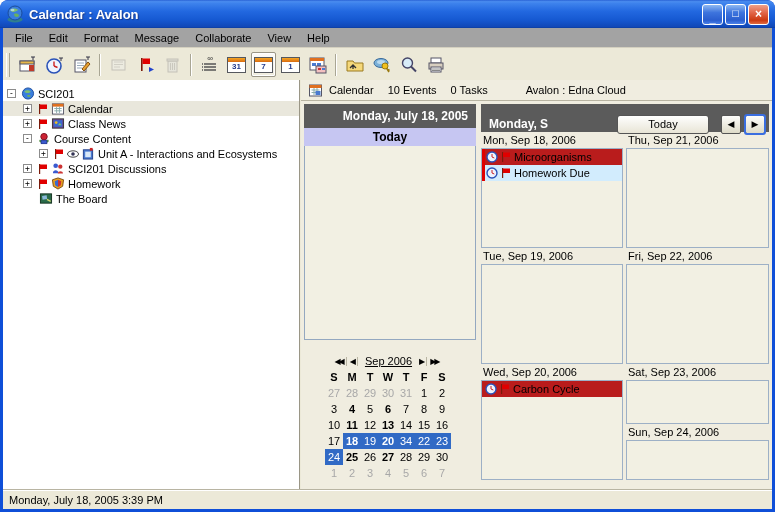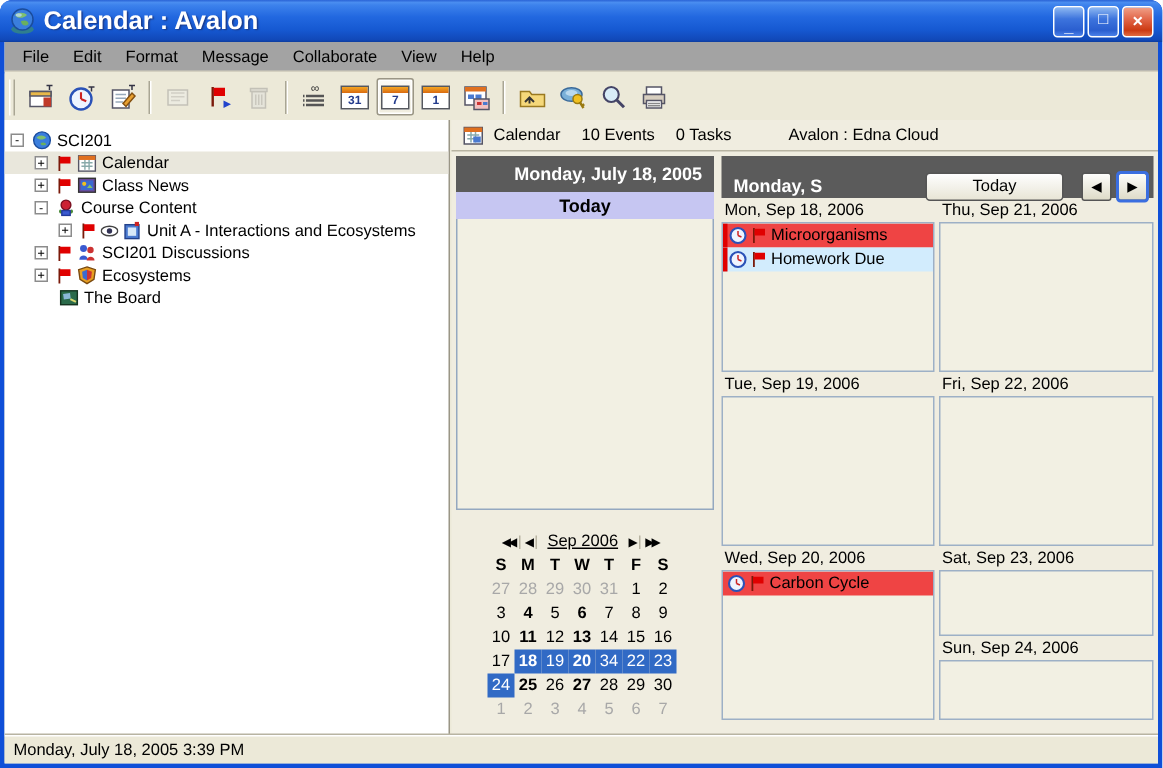--- a/index.html
+++ b/index.html
@@ -6,21 +6,21 @@
   html,body { background:#fff; }
   body { font-family:"Liberation Sans", sans-serif; }
 
   .window { position:relative; width:775px; height:512px; background:#0f4fd8; border-radius:8px 8px 0 0; overflow:hidden; }
 
   
   .titlebar { position:absolute; top:0; left:0; right:0; height:28px; border-radius:8px 8px 0 0;
     background:linear-gradient(180deg,#2a63d6 0%,#4a8df0 6%,#3d82ec 12%,#2268e0 40%,#1659d2 70%,#1148b8 95%,#0d3d9e 100%);
     display:flex; align-items:center; padding:0 6px; }
   .title-icon { width:18px; height:18px; margin-right:5px; flex:none; }
-  .title-text { color:#fff; font-weight:bold; font-size:17px; text-shadow:1px 1px 1px #1a3a8a; flex:1 1 auto; overflow:hidden; white-space:nowrap; }
+  .title-text { color:#fff; font-weight:bold; font-size:13px; text-shadow:1px 1px 1px #1a3a8a; flex:1 1 auto; overflow:hidden; white-space:nowrap; }
   .winbtns { display:flex; gap:2px; }
   .winbtn { width:21px; height:21px; border-radius:3px; border:1px solid #fff;
     background:linear-gradient(180deg,#8db8f2 0%,#3d74dd 40%,#2a5ecf 80%,#4a80e8 100%);
     color:#fff; font-size:12px; font-weight:bold; display:flex; align-items:center; justify-content:center; line-height:1; cursor:default; }
   .winbtn.min span { margin-top:8px; font-size:11px; }
   .winbtn.max span { font-size:11px; margin-top:-1px; }
   .winbtn.close { background:linear-gradient(180deg,#f0a088 0%,#e2674a 40%,#cc3a12 80%,#e06a40 100%); }
 
   
   .client { position:absolute; top:28px; left:3px; right:3px; bottom:3px; background:#ece9d8; overflow:hidden; }
@@ -82,21 +82,21 @@
   .wk-title { color:#fff; font-weight:bold; font-size:12px; flex:1 1 auto; overflow:hidden; white-space:nowrap; }
   .todaybtn { width:92px; height:19px; border:1px solid #555; border-radius:3px; background:linear-gradient(180deg,#fefefe,#e8e5d6); font-size:11px; color:#000; margin-right:8px; font-family:"Liberation Sans",sans-serif; }
   .navbtn { width:20px; height:19px; border:1px solid #555; border-radius:2px; background:linear-gradient(180deg,#fdfdfb,#dedbc8); font-size:9px; color:#000; margin-left:4px; display:flex; align-items:center; justify-content:center; }
   .navbtn.focus { outline:2px solid #3a6ee0; outline-offset:-1px; }
   .wk-grid { display:flex; gap:3px; }
   .wk-col { display:flex; flex-direction:column; width:142px; }
   .wk-label { height:16px; font-size:11px; color:#000; padding:2px 1px 0 2px; white-space:nowrap; }
   .wk-cell { background:#f2f0e3; border:1px solid #9db0c6; overflow:hidden; }
   .h100 { height:100px; } .h44 { height:44px; } .h40 { height:40px; }
   .ev { height:16px; display:flex; align-items:center; gap:3px; font-size:11px; color:#000; padding-left:3px; white-space:nowrap; }
-  .ev.lav { background:#ef4444; }
+  .ev.lav { background:#b91c1c; }
   .ev.blu { background:#d2ecfd; }
   .ev.stripe { border-left:3px solid #e00000; padding-left:1px; }
 
   
   .statusbar { position:absolute; left:0; right:0; bottom:0; height:19px; background:#ece9d8; border-top:1px solid #fff; box-shadow:0 -1px 0 #b8b4a2; display:flex; align-items:center; padding-left:6px; font-size:11px; color:#000; }
 </style>
 </head>
 <body>
 
 <div class="window">
@@ -348,21 +348,21 @@
           <span class="expander">+</span>
           <svg class="mini-ico" viewBox="0 0 12 12">
               <rect x="2" y="1" width="1.2" height="10" fill="#7a1a0a"></rect>
               <path d="M3 1.5 L10 1.5 L10 6 L3 6Z" fill="#e00000"></path>
             </svg>
           <svg class="tico" viewBox="0 0 14 14">
               <path d="M7 1 L13 3 L12 10 L7 13 L2 10 L1 3 Z" fill="#e8a020" stroke="#7a4a10"></path>
               <path d="M7 3 L10.5 4.5 L10 9 L7 10.8 Z" fill="#cc3333"></path>
               <path d="M7 3 L3.5 4.5 L4 9 L7 10.8 Z" fill="#3a6ad0"></path>
             </svg>
-          <span class="tlabel">Ecosystems</span>
+          <span class="tlabel">Homework</span>
         </div>
         <div class="trow">
           <span class="indent"></span>
             <span class="indent" style="width:16px"></span>
           <svg class="tico" viewBox="0 0 14 14">
               <rect x="1" y="2" width="12" height="10" fill="#2a6a4a" stroke="#14321f"></rect>
               <rect x="3" y="4" width="5" height="4" fill="#8ab8d8" transform="rotate(-8 5 6)"></rect>
               <path d="M8 8 L12 10" stroke="#d8d870" stroke-width="1.5"></path>
             </svg>
           <span class="tlabel">The Board</span>

